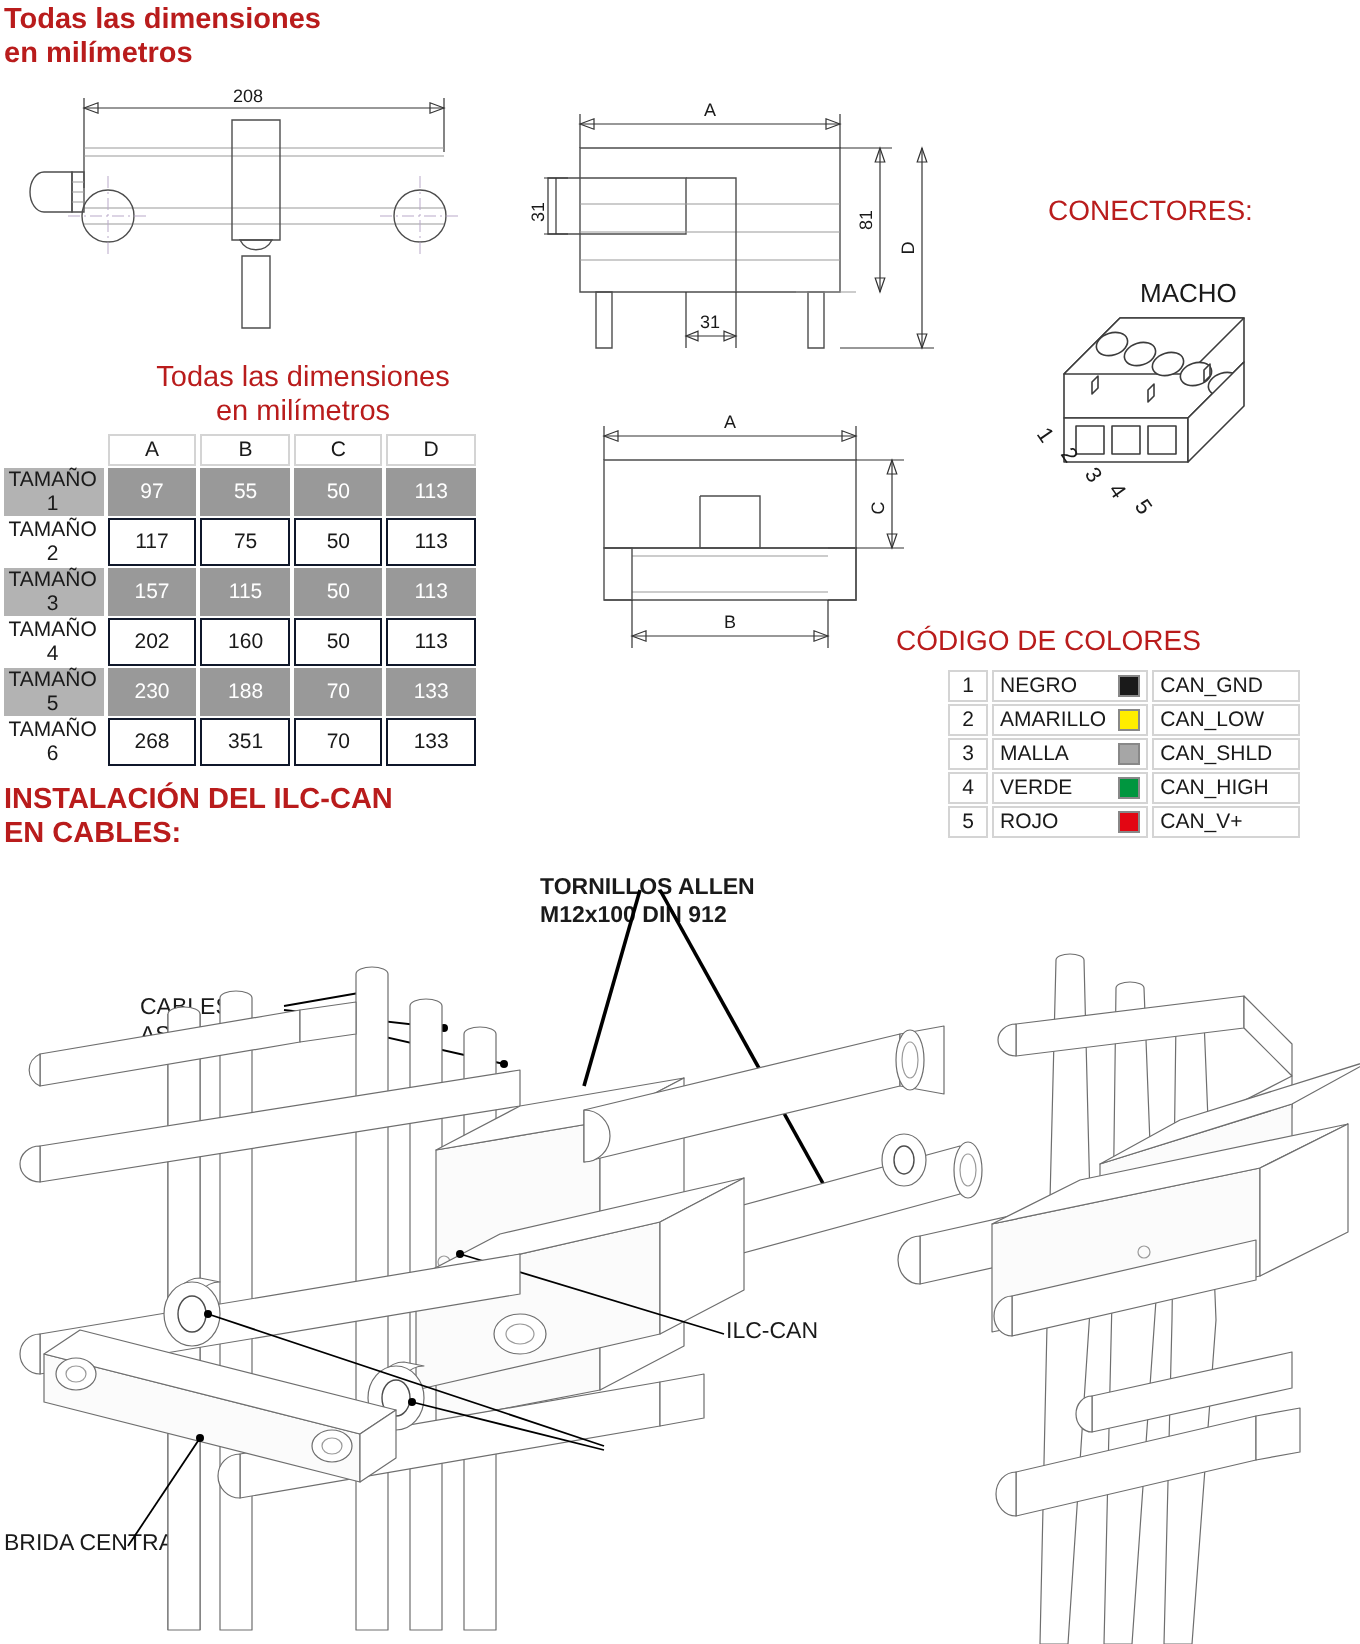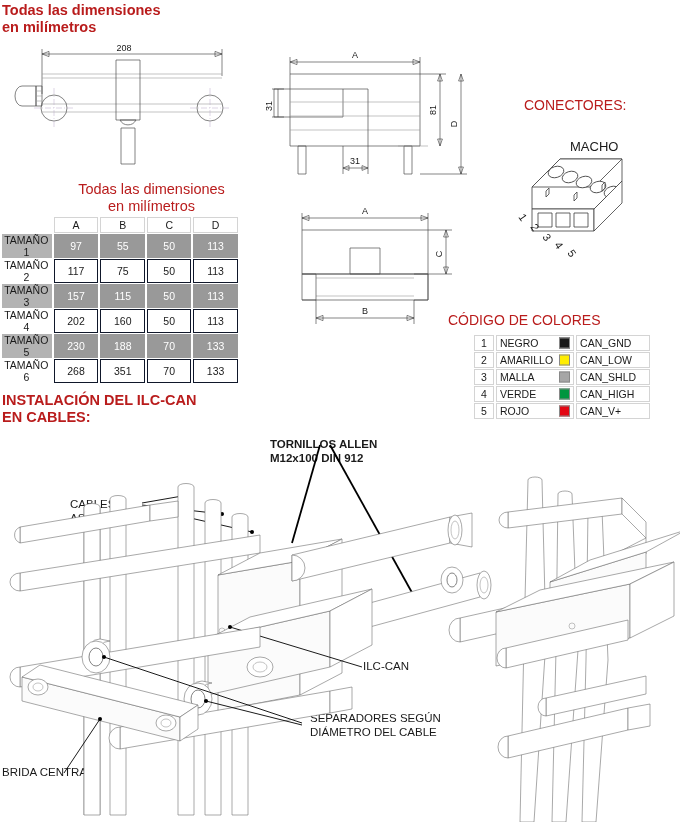--- a/index.html
+++ b/index.html
@@ -344,22 +344,20 @@
 EN CABLES:</div>
 
   <div class="plain-label" style="left:270px; top:437px; line-height:14px;font-weight:bold;">TORNILLOS ALLEN
 M12x100 DIN 912</div>
 
   <div class="plain-label" style="left:70px; top:497px; line-height:14px; text-align:left; width:80px;">CABLES
 ASCENSOR</div>
 
   <div class="plain-label" style="left:363px; top:660px;">ILC-CAN</div>
 
-  <div class="plain-label" style="left:310px; top:711px; line-height:14px;">SEPARADORES SEGÚN
-DIÁMETRO DEL CABLE</div>
 
   <div class="plain-label" style="left:2px; top:766px;">BRIDA CENTRAL</div>
 
   <svg class="draw" style="left:0px; top:455px;" width="470" height="367" viewBox="0 0 470 367">
 
     <path class="lead" d="M142,48 L188,40"></path>
     <circle class="dot" cx="188" cy="40" r="2"></circle>
     <path class="lead" d="M142,50 L222,59"></path>
     <circle class="dot" cx="222" cy="59" r="2"></circle>
     <path class="lead" d="M142,52 L252,77"></path>

